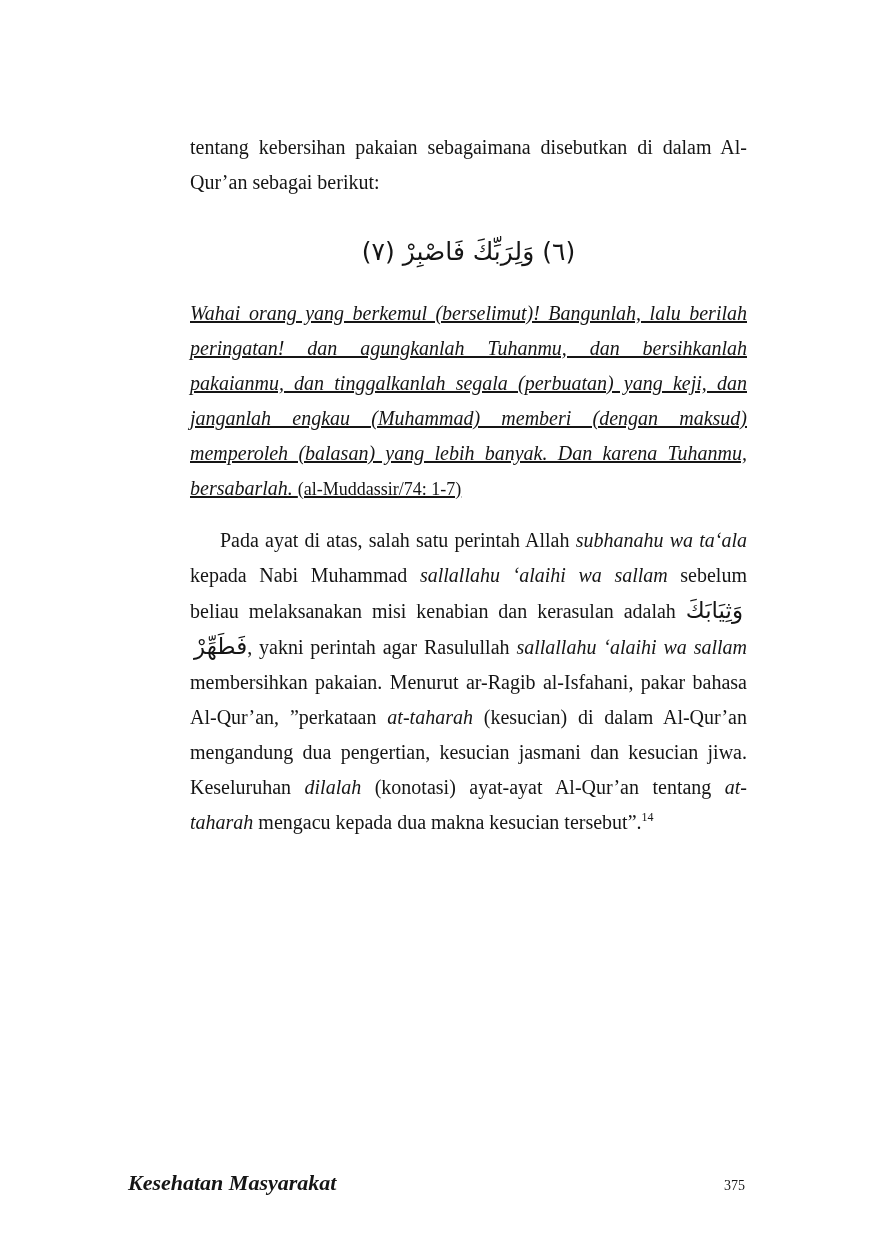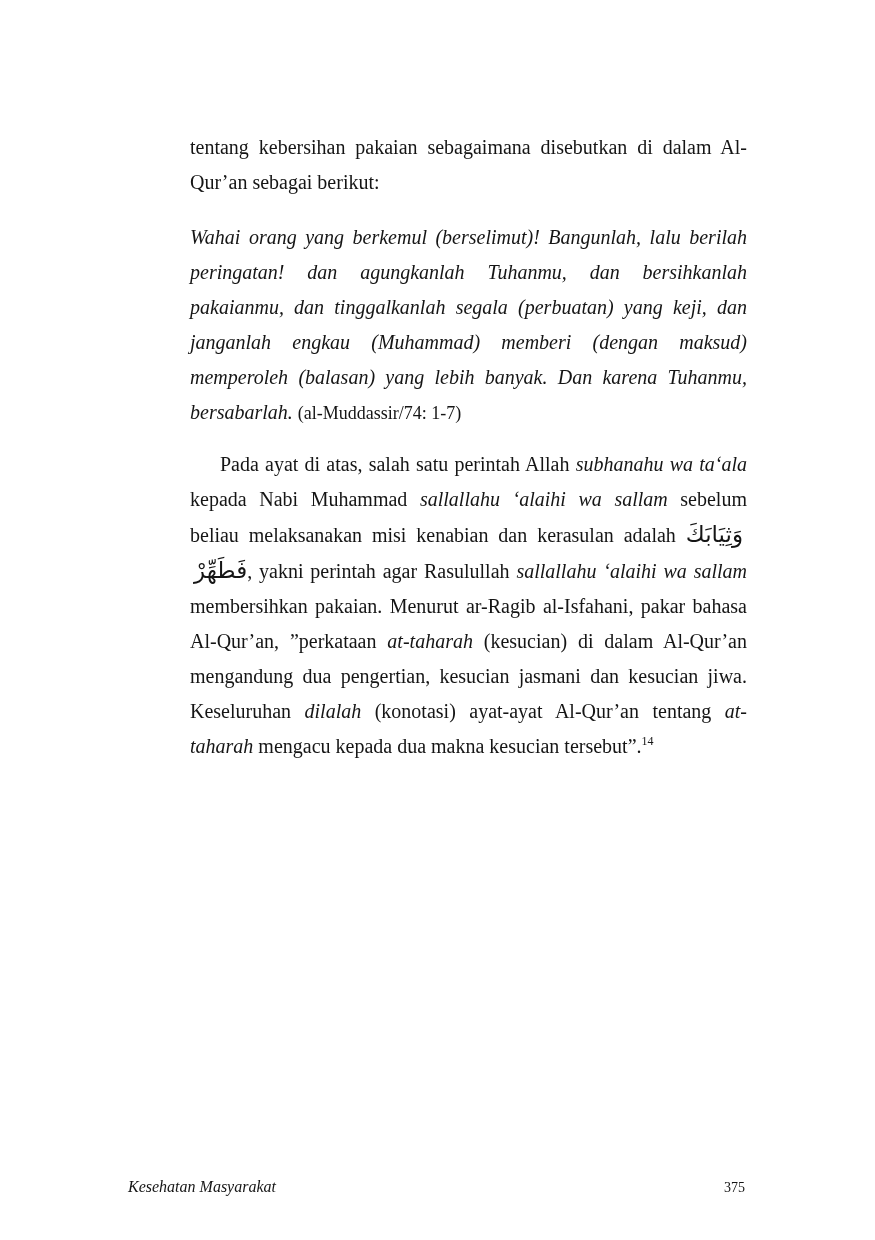--- a/index.html
+++ b/index.html
@@ -29,21 +29,21 @@
     direction: rtl;
     margin: 20px 0 12px 0;
   }
   .arabic-line {
     font-family: "DejaVu Sans", sans-serif;
     font-size: 25px;
     line-height: 64px;
     text-align: center;
     direction: rtl;
   }
-  .translation { font-style: italic; margin-top: 4px; }
+  .translation { font-style: italic; margin-top: 4px; text-decoration: underline; }
   .body-para { margin-top: 16px; text-indent: 30px; }
   .seg-normal { font-style: normal; }
   .seg-italic { font-style: italic; }
   .seg-arabic {
     font-family: "DejaVu Sans", sans-serif;
     font-style: normal;
     font-size: 23px;
     direction: rtl;
     unicode-bidi: isolate;
     padding: 0 4px;
@@ -52,32 +52,33 @@
   sup.seg-superscript { font-size: 12px; font-style: normal; line-height: 0; margin-top: 8px; }
   .footer {
     position: absolute;
     left: 128px;
     right: 130px;
     bottom: 44px;
     display: flex;
     justify-content: space-between;
     align-items: baseline;
   }
-  .footer-left { font-style: italic; font-size: 16px; }
+  .footer-left { font-style: italic; font-size: 22px; font-weight: bold; }
   .footer-right { font-size: 14px; }
 </style>
 </head>
 <body>
 
 <div class="page">
   <div class="content">
 
     <p class="para">tentang kebersihan pakaian sebagaimana disebutkan di dalam Al-Qur’an sebagai berikut:</p>
 
     <div class="arabic-block">
+        <div class="arabic-line">(٦) وَلِرَبِّكَ فَاصْبِرْ (٧)</div>
       </div>
 
     <p class="para translation"><span class="seg-italic">Wahai orang yang berkemul (berselimut)! Bangunlah, lalu berilah peringatan! dan agungkanlah Tuhanmu, dan bersihkanlah pakaianmu, dan tinggalkanlah segala (perbuatan) yang keji, dan janganlah engkau (Muhammad) memberi (dengan maksud) memperoleh (balasan) yang lebih banyak. Dan karena Tuhanmu, bersabarlah. </span><span class="seg-cite">(al-Muddassir/74: 1-7)</span></p>
 
     <p class="para body-para"><span class="seg-normal">Pada ayat di atas, salah satu perintah Allah </span><span class="seg-italic">subhanahu wa ta‘ala</span><span class="seg-normal"> kepada Nabi Muhammad </span><span class="seg-italic">sallallahu ‘alaihi wa sallam</span><span class="seg-normal"> sebelum beliau melaksanakan misi kenabian dan kerasulan adalah </span><span class="seg-arabic">وَثِيَابَكَ فَطَهِّرْ</span><span class="seg-normal">, yakni perintah agar Rasulullah </span><span class="seg-italic">sallallahu ‘alaihi wa sallam</span><span class="seg-normal"> membersihkan pakaian. Menurut ar-Ragib al-Isfahani, pakar bahasa Al-Qur’an, ”perkataan </span><span class="seg-italic">at-taharah</span><span class="seg-normal"> (kesucian) di dalam Al-Qur’an mengandung dua pengertian, kesucian jasmani dan kesucian jiwa. Keseluruhan </span><span class="seg-italic">dilalah</span><span class="seg-normal"> (konotasi) ayat-ayat Al-Qur’an tentang </span><span class="seg-italic">at-taharah</span><span class="seg-normal"> mengacu kepada dua makna kesucian tersebut”.</span><sup class="seg-superscript">14</sup></p>
 
   </div>
 
   <div class="footer">
     <span class="footer-left">Kesehatan Masyarakat</span>

